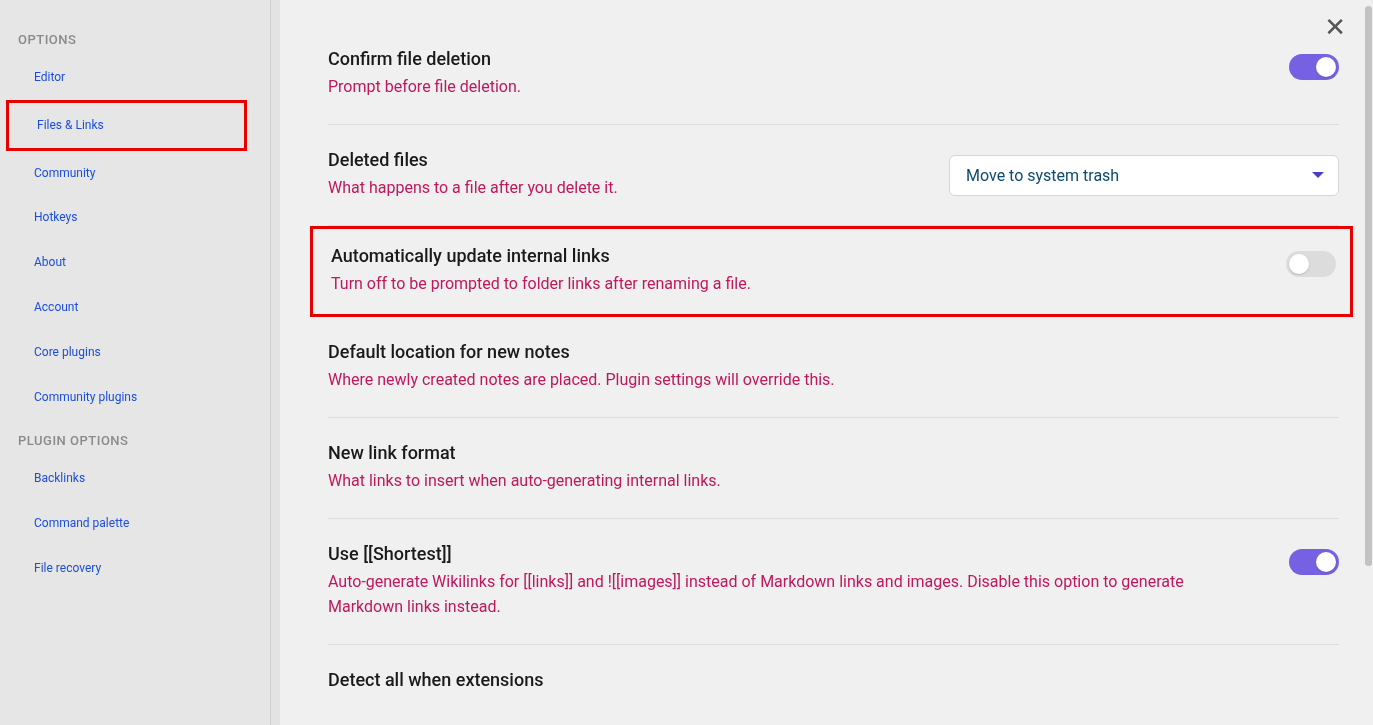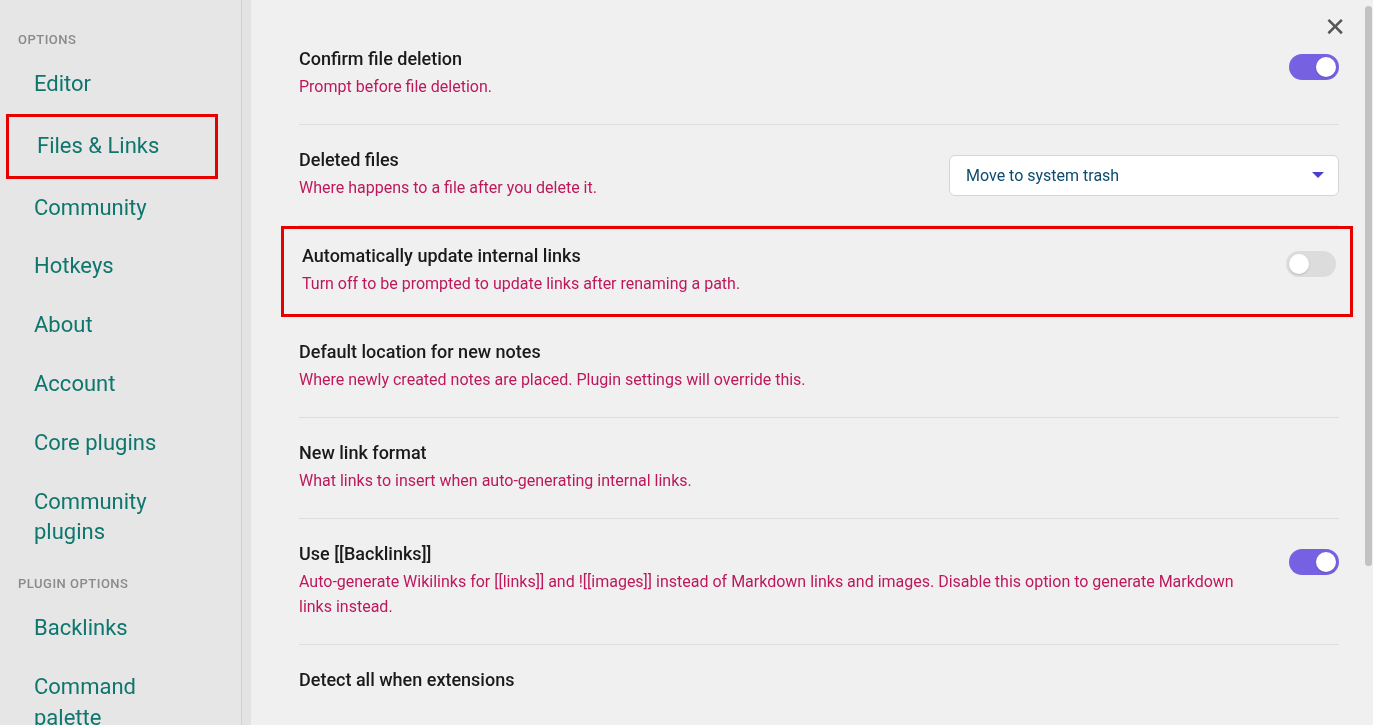--- a/index.html
+++ b/index.html
@@ -6,38 +6,38 @@
     body {
       font-family: -apple-system, BlinkMacSystemFont, "Segoe UI", Roboto, Helvetica, Arial, sans-serif;
       background: #f0f0f0;
       width: 1373px;
       height: 725px;
       overflow: hidden;
       display: flex;
       color: #1a1a1a;
     }
     .sidebar {
-      width: 242px;
+      width: 271px;
       background: #e6e6e6;
       border-right: 1px solid #d0d0d0;
       padding: 18px 17px 0 0;
       flex-shrink: 0;
       position: relative;
     }
     .sidebar-section-title {
       font-size: 13px;
       color: #8a8a8a;
       letter-spacing: 0.5px;
       padding: 14px 18px 8px 18px;
       font-weight: 500;
     }
     .sidebar-item {
-      font-size: 22px;
+      font-size: 12px;
       padding: 14px 10px 14px 28px;
-      color: #0f766e;
+      color: #1d4ed8;
       cursor: pointer;
       margin: 0 6px;
       line-height: 1.4;
     }
     .sidebar-item.selected {
       border: 3px solid #e60000;
     }
     .content-scroll {
       width: 9px;
       background: #e3e3e3;
@@ -189,34 +189,34 @@
     <div class="setting-control">
       <div class="toggle on">
           <div class="toggle-knob"></div>
         </div>
     </div>
   </div>
 
   <div class="setting-row">
     <div class="setting-text">
       <div class="setting-title">Deleted files</div>
-      <div class="setting-desc">Where happens to a file after you delete it.</div>
+      <div class="setting-desc">What happens to a file after you delete it.</div>
     </div>
     <div class="setting-control">
       <div class="dropdown wide">
         <span>Move to system trash</span>
         <span class="dropdown-chevron"></span>
       </div>
     </div>
   </div>
 
   <div class="setting-row highlight">
     <div class="setting-text">
       <div class="setting-title">Automatically update internal links</div>
-      <div class="setting-desc">Turn off to be prompted to update links after renaming a path.</div>
+      <div class="setting-desc">Turn off to be prompted to folder links after renaming a file.</div>
     </div>
     <div class="setting-control">
       <div class="toggle off">
           <div class="toggle-knob"></div>
         </div>
     </div>
   </div>
 
   <div class="setting-row">
     <div class="setting-text">
@@ -227,21 +227,21 @@
 
   <div class="setting-row">
     <div class="setting-text">
       <div class="setting-title">New link format</div>
       <div class="setting-desc">What links to insert when auto-generating internal links.</div>
     </div>
   </div>
 
   <div class="setting-row">
     <div class="setting-text">
-      <div class="setting-title">Use [[Backlinks]]</div>
+      <div class="setting-title">Use [[Shortest]]</div>
       <div class="setting-desc">Auto-generate Wikilinks for [[links]] and ![[images]] instead of Markdown links and images. Disable this option to generate Markdown links instead.</div>
     </div>
     <div class="setting-control">
       <div class="toggle on">
           <div class="toggle-knob"></div>
         </div>
     </div>
   </div>
 
   <div class="setting-row" style="border-bottom:none">

